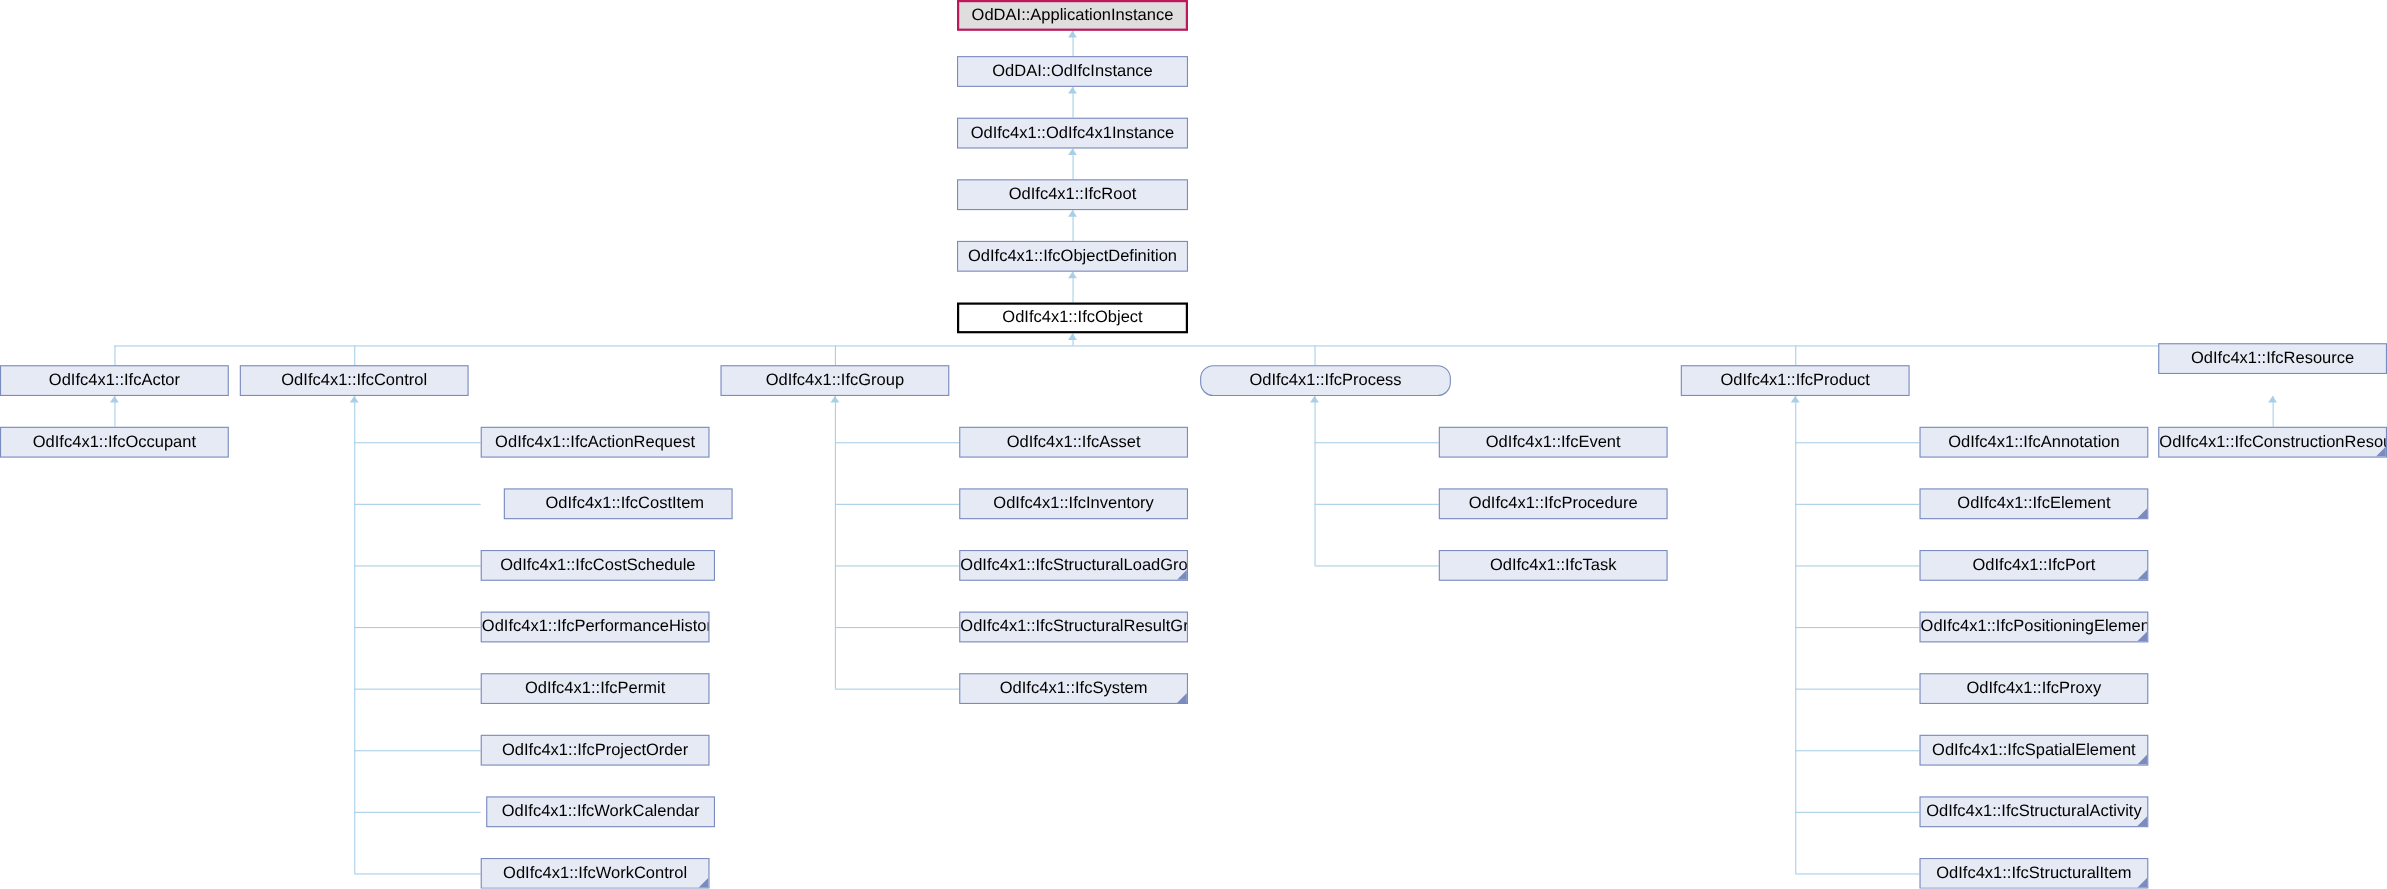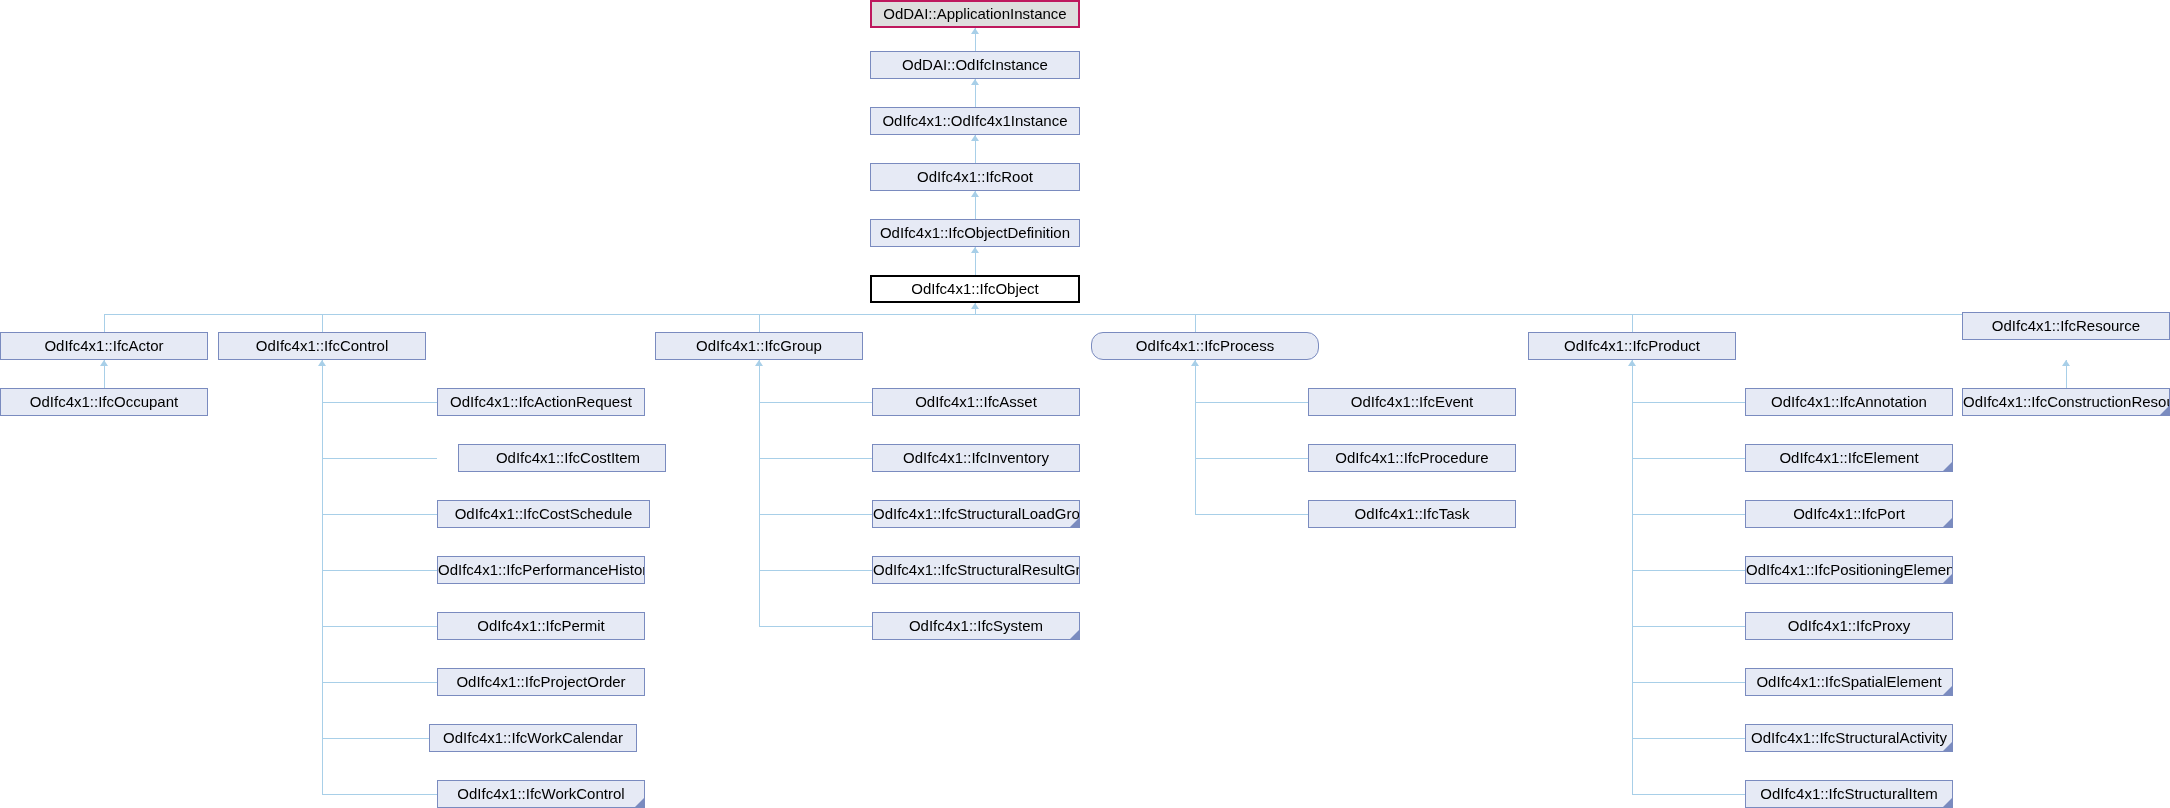--- a/index.html
+++ b/index.html
@@ -137,21 +137,21 @@
       <div class="node" style="left: 1091px; top: 332px; width: 228px; border-radius: 12px;">OdIfc4x1::IfcProcess</div>
       <div class="node" style="left: 1528px; top: 332px; width: 208px;">OdIfc4x1::IfcProduct</div>
       <div class="node" style="left: 1962px; top: 312px; width: 208px;">OdIfc4x1::IfcResource</div>
       <div class="node" style="left: 0px; top: 388px; width: 208px;">OdIfc4x1::IfcOccupant</div>
       <div class="node" style="left: 437px; top: 388px; width: 208px;">OdIfc4x1::IfcActionRequest</div>
       <div class="node" style="left: 458px; top: 444px; width: 208px; padding-left: 12px;">OdIfc4x1::IfcCostItem</div>
       <div class="node" style="left: 437px; top: 500px; width: 213px;">OdIfc4x1::IfcCostSchedule</div>
       <div class="node" style="left: 437px; top: 556px; width: 208px;">OdIfc4x1::IfcPerformanceHistory</div>
       <div class="node" style="left: 437px; top: 612px; width: 208px;">OdIfc4x1::IfcPermit</div>
       <div class="node" style="left: 437px; top: 668px; width: 208px;">OdIfc4x1::IfcProjectOrder</div>
-      <div class="node" style="left: 429px; top: 724px; width: 208px;">OdIfc4x1::IfcWorkCalendar</div>
+      <div class="node" style="left: 442px; top: 724px; width: 208px;">OdIfc4x1::IfcWorkCalendar</div>
       <div class="node collapsed" style="left: 437px; top: 780px; width: 208px;">OdIfc4x1::IfcWorkControl</div>
       <div class="node" style="left: 872px; top: 388px; width: 208px;">OdIfc4x1::IfcAsset</div>
       <div class="node" style="left: 872px; top: 444px; width: 208px;">OdIfc4x1::IfcInventory</div>
       <div class="node collapsed" style="left: 872px; top: 500px; width: 208px;">OdIfc4x1::IfcStructuralLoadGroup</div>
       <div class="node" style="left: 872px; top: 556px; width: 208px;">OdIfc4x1::IfcStructuralResultGroup</div>
       <div class="node collapsed" style="left: 872px; top: 612px; width: 208px;">OdIfc4x1::IfcSystem</div>
       <div class="node" style="left: 1308px; top: 388px; width: 208px;">OdIfc4x1::IfcEvent</div>
       <div class="node" style="left: 1308px; top: 444px; width: 208px;">OdIfc4x1::IfcProcedure</div>
       <div class="node" style="left: 1308px; top: 500px; width: 208px;">OdIfc4x1::IfcTask</div>
       <div class="node" style="left: 1745px; top: 388px; width: 208px;">OdIfc4x1::IfcAnnotation</div>

